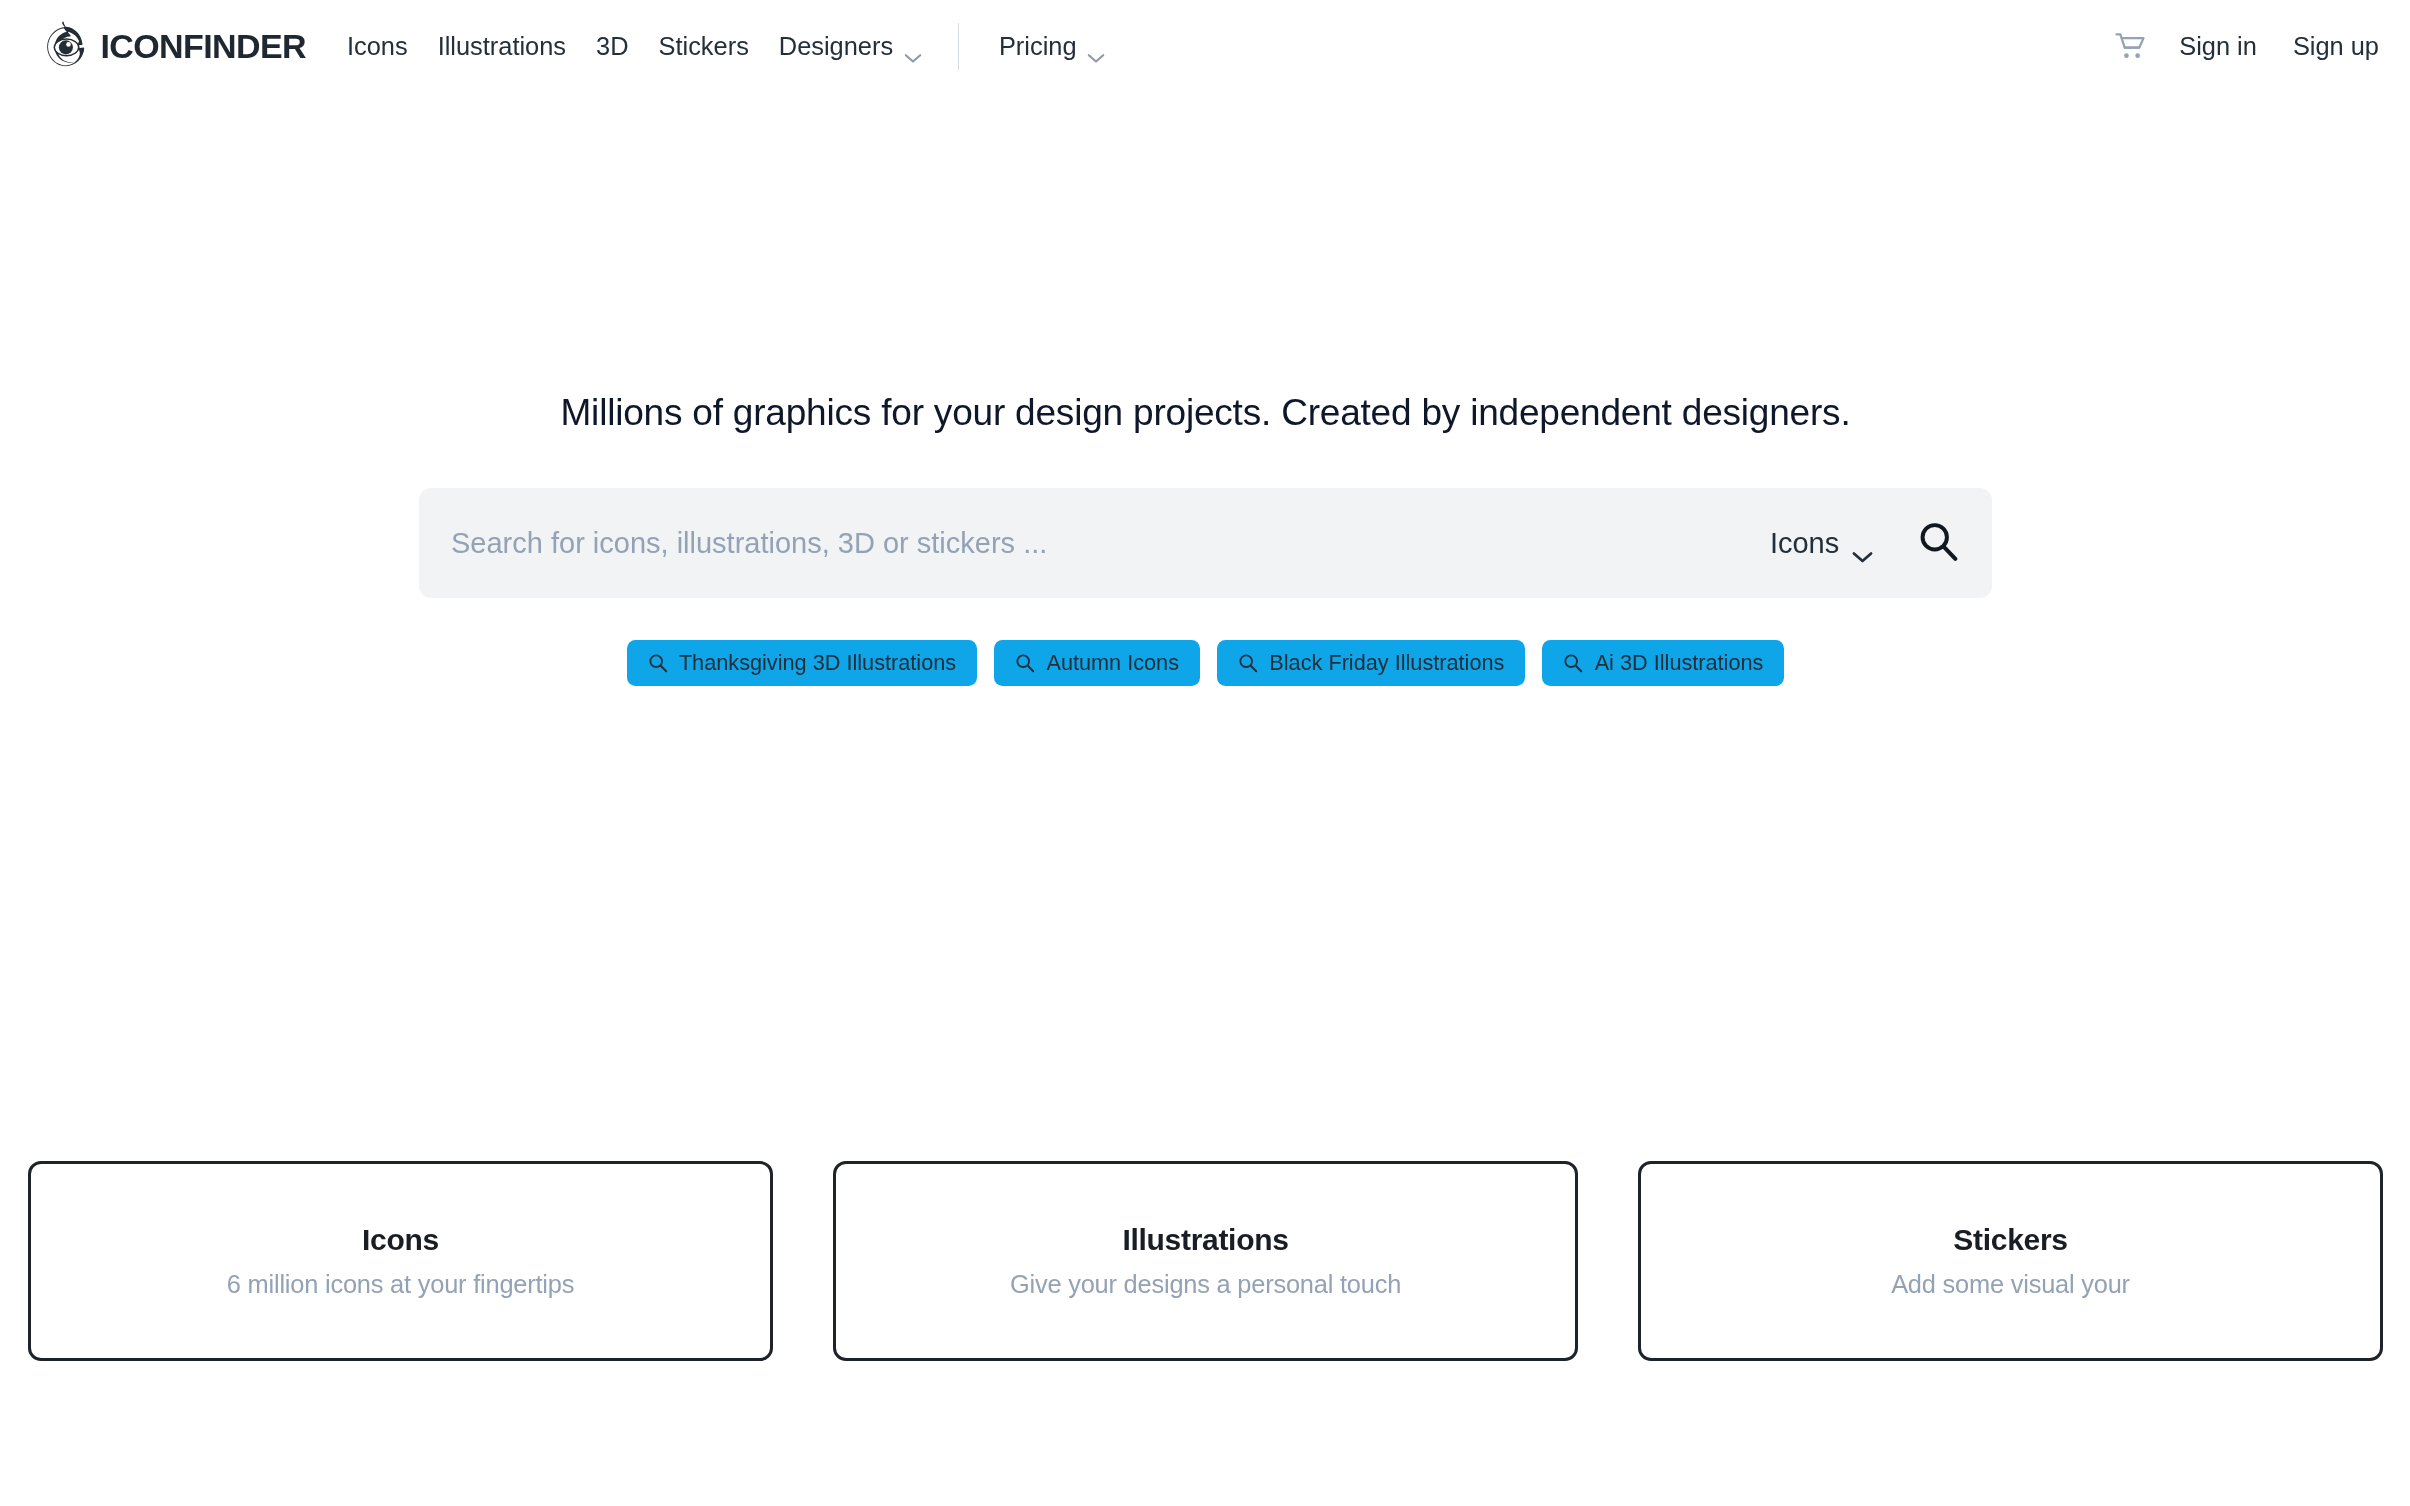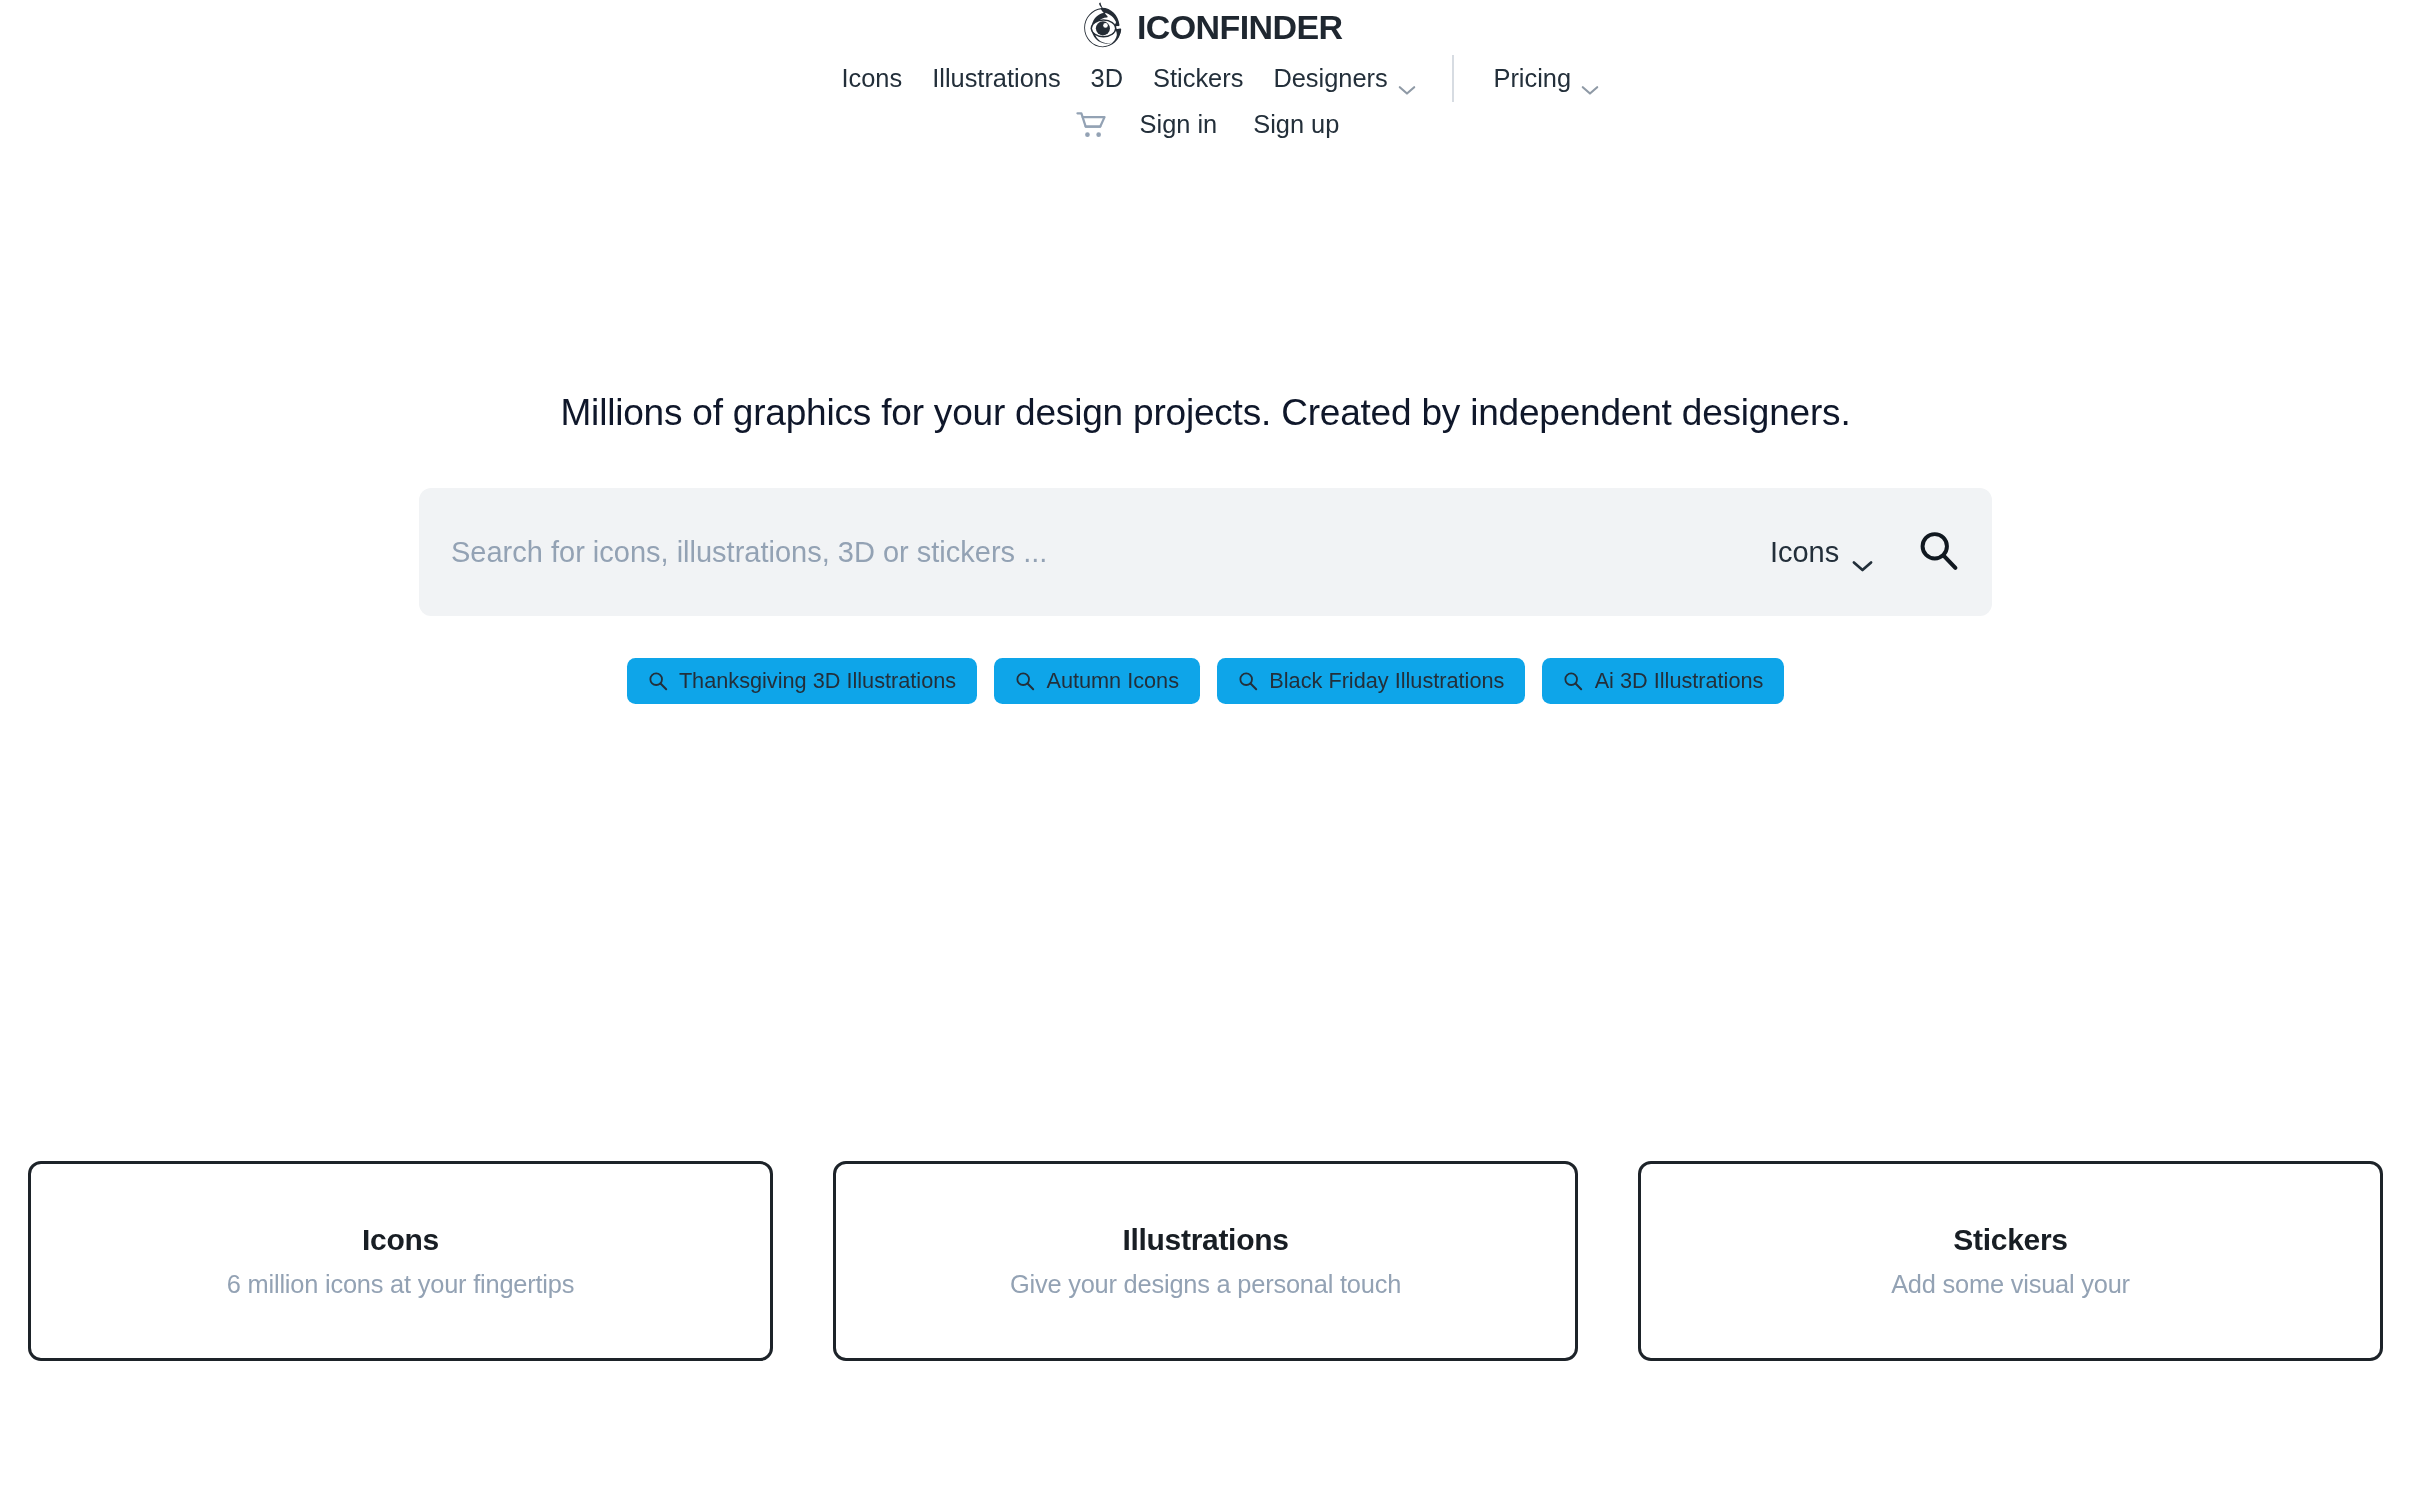--- a/index.html
+++ b/index.html
@@ -14,21 +14,20 @@
     overflow: hidden;
   }
 
   
   .header {
     height: 92px;
     display: flex;
     align-items: center;
     padding: 0 32px 0 36px;
     position: relative;
-    flex-direction: column;
   }
 
   .brand {
     display: flex;
     align-items: center;
     gap: 9.4px;
     flex: 0 0 auto;
     cursor: pointer;
   }
   .brand-mark { width: 55px; height: 55px; display: block; }
@@ -123,21 +122,21 @@
     margin-top: 34px;
     font-size: 37px;
     color: #0f172a;
     letter-spacing: -0.2px;
   }
 
   
   .search-row {
     margin: 54px auto 0;
     width: 1573px;
-    height: 128px;
+    height: 110px;
     background: #f1f3f5;
     border-radius: 12.2px;
     display: flex;
     align-items: center;
     padding: 0 28px 0 32px;
   }
   .search-input {
     flex: 1 1 auto;
     border: none;
     outline: none;

